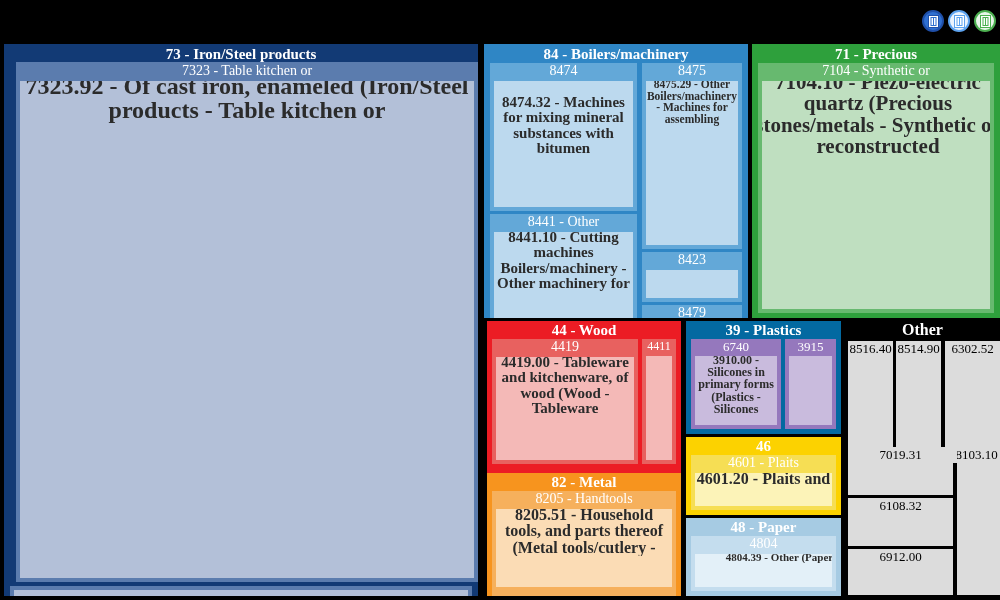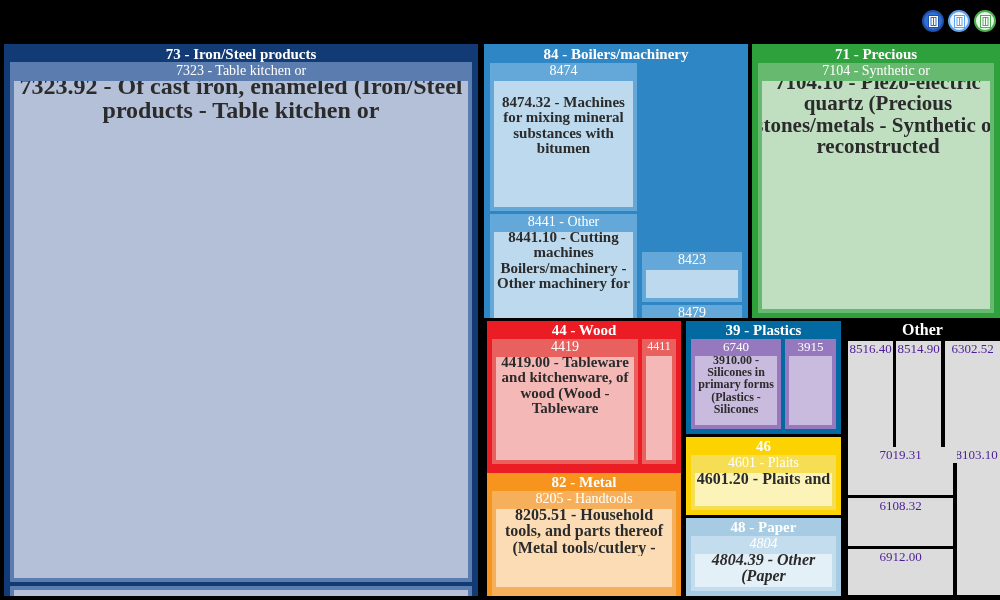--- a/index.html
+++ b/index.html
@@ -20,41 +20,41 @@
     position:absolute;left:0;top:0;width:100%;
     text-align:center;color:#ffffff;white-space:nowrap;overflow:hidden;
   }
   .leaf-label{
     position:absolute;box-sizing:border-box;
     text-align:center;font-weight:bold;color:#2b2b2b;
     line-height:1.02;overflow:hidden;padding:0 1px;
   }
   .plain-label{
     position:absolute;left:0;top:0;width:100%;
-    text-align:center;color:#4c1d95;white-space:nowrap;overflow:hidden;
+    text-align:center;color:#000000;white-space:nowrap;overflow:hidden;
   }
 
   
   .badges{position:absolute;top:10px;right:4px;display:flex;gap:4px;}
   .badge{
     width:22px;height:22px;border-radius:50%;
     display:flex;align-items:center;justify-content:center;
     box-sizing:border-box;
   }
   .badge svg{display:block;}
 </style>
 </head>
 <body>
 
 <div class="stage">
 
   <div class="node" style="left:4px;top:44px;width:474px;height:552px;background:#123a75;">
     <div class="grp-title" style="top:2px;font-size:15px;">73 - Iron/Steel products</div>
 
-    <div class="node" style="left:6px;top:18px;width:462px;height:520px;background:#5b7cae;">
+    <div class="node" style="left:12px;top:18px;width:462px;height:520px;background:#5b7cae;">
       <div class="sub-title" style="top:1px;font-size:14px;">7323 - Table kitchen or</div>
       <div class="node" style="left:4px;top:19px;width:454px;height:497px;background:#b3c0d8;">
         <div class="leaf-label" style="left:-14px;top:-7px;width:482px;font-size:24px;">7323.92 - Of cast iron, enameled (Iron/Steel products - Table kitchen or</div>
       </div>
     </div>
 
     <div class="node" style="left:6px;top:542px;width:462px;height:28px;background:#5b7cae;">
       <div class="node" style="left:4px;top:4px;width:454px;height:21px;background:#b3c0d8;"></div>
     </div>
   </div>
@@ -69,20 +69,26 @@
       </div>
     </div>
 
     <div class="node" style="left:6px;top:170px;width:147px;height:139px;background:#63a8d8;">
       <div class="sub-title" style="top:0px;font-size:14px;">8441 - Other</div>
       <div class="node" style="left:4px;top:18px;width:139px;height:117px;background:#bcd9ee;">
         <div class="leaf-label" style="left:-2px;top:-2px;width:143px;font-size:15px;">8441.10 - Cutting machines Boilers/machinery - Other machinery for</div>
       </div>
     </div>
 
+    <div class="node" style="left:158px;top:19px;width:100px;height:186px;background:#63a8d8;">
+      <div class="sub-title" style="top:0px;font-size:14px;">8475</div>
+      <div class="node" style="left:4px;top:18px;width:92px;height:164px;background:#bcd9ee;">
+        <div class="leaf-label" style="left:-3px;top:-2px;width:98px;font-size:11.5px;">8475.29 - Other Boilers/machinery - Machines for assembling</div>
+      </div>
+    </div>
 
     <div class="node" style="left:158px;top:208px;width:100px;height:50px;background:#63a8d8;">
       <div class="sub-title" style="top:0px;font-size:14px;">8423</div>
       <div class="node" style="left:4px;top:18px;width:92px;height:28px;background:#bcd9ee;"></div>
     </div>
 
     <div class="node" style="left:158px;top:261px;width:100px;height:48px;background:#63a8d8;">
       <div class="sub-title" style="top:0px;font-size:14px;">8479</div>
 
     </div>
@@ -141,24 +147,24 @@
     <div class="node" style="left:5px;top:18px;width:145px;height:55px;background:#f6de54;">
       <div class="sub-title" style="top:0px;font-size:14px;">4601 - Plaits</div>
       <div class="node" style="left:4px;top:18px;width:137px;height:33px;background:#fcf3b8;">
         <div class="leaf-label" style="left:0;top:-2px;width:137px;font-size:16px;">4601.20 - Plaits and</div>
       </div>
     </div>
   </div>
 
   <div class="node" style="left:686px;top:518px;width:155px;height:78px;background:#a6cbe3;">
     <div class="grp-title" style="top:1px;font-size:15px;">48 - Paper</div>
-    <div class="node" style="left:5px;top:18px;width:145px;height:55px;background:#c4ddee;font-style:italic;">
+    <div class="node" style="left:5px;top:18px;width:145px;height:55px;background:#c4ddee;">
       <div class="sub-title" style="top:0px;font-size:14px;">4804</div>
       <div class="node" style="left:4px;top:18px;width:137px;height:33px;background:#e3f0f8;">
-        <div class="leaf-label" style="left:0;top:-2px;width:137px;font-size:16px;">4804.39 - Other (Paper</div>
+        <div class="leaf-label" style="left:16px;top:-2px;width:137px;font-size:11px;">4804.39 - Other (Paper</div>
       </div>
     </div>
   </div>
 
   <div class="node" style="left:845px;top:321px;width:155px;height:275px;background:#000000;">
     <div class="grp-title" style="top:0px;font-size:16px;">Other</div>
 
     <div class="node" style="left:3px;top:20px;width:45px;height:122px;background:#dcdcdc;">
       <div class="plain-label" style="top:0px;font-size:13px;">8516.40</div>
     </div>

